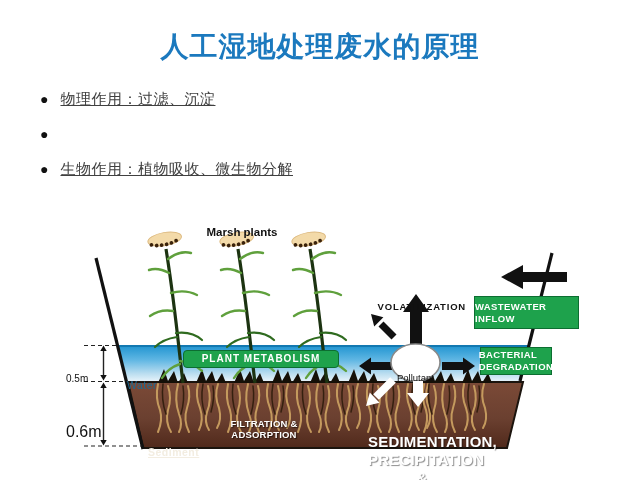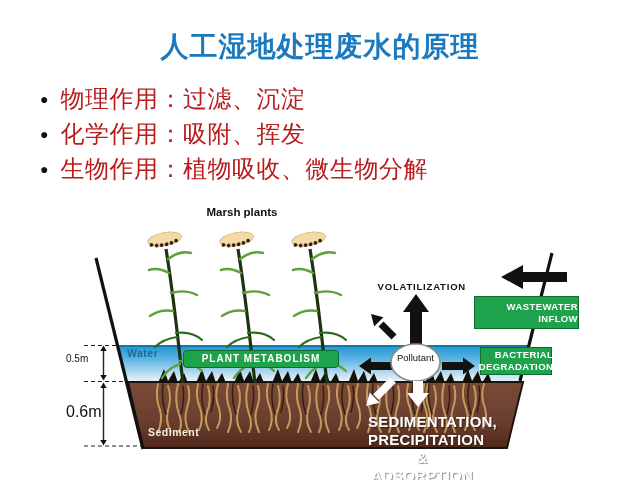--- a/index.html
+++ b/index.html
@@ -5,60 +5,59 @@
   html,body { margin:0; padding:0; }
   body { font-family:"Liberation Sans","DejaVu Sans",sans-serif; background:#ffffff; }
   .slide { position:relative; width:640px; height:480px; background:#ffffff; overflow:hidden; }
 
   .title { position:absolute; top:28px; left:0; width:640px; text-align:center;
            font-size:28px; font-weight:bold; color:#1B79BE; letter-spacing:1px; }
 
   .bullets { position:absolute; left:40px; top:88px; }
   .brow { display:flex; align-items:center; height:22px; margin-bottom:13px; }
   .dot  { font-size:14px; color:#111; margin-right:12px; line-height:1; }
-  .btext{ font-size:24px; color:#b91c1c; letter-spacing:0.5px; white-space:nowrap; }
+  .btext{ font-size:15px; color:#404040; letter-spacing:0.5px; white-space:nowrap;text-decoration:underline; }
 
   .diagram { position:absolute; left:0; top:196px; width:640px; height:284px; }
   .diagram svg { position:absolute; left:0; top:0; }
 
-  .lbl { position:absolute; color:#111; }
+  .lbl { position:absolute; color:#111;margin-top:20px; }
   .marsh   { left:198px; top:10px;  width:88px;  text-align:center; font-weight:bold; font-size:11.5px; }
   .volat   { left:362px; top:85px;  width:104px; text-align:right; font-weight:bold; font-size:9.5px; letter-spacing:0.8px; }
-  .waterl  { left:127px; top:151px; font-weight:bold; font-size:10.5px; color:#1d6a93; letter-spacing:0.5px; }
+  .waterl  { left:127px; top:163px; font-weight:normal; font-size:10.5px; color:#1d6a93; letter-spacing:0.5px; }
   .polltxt { left:389px; top:156px; width:53px; text-align:center; font-size:9.5px; }
   .filt    { left:217px; top:202px; width:94px;  text-align:center; font-weight:bold; font-size:9.5px; color:#fff;
              line-height:1.18; letter-spacing:0.2px; text-shadow:1px 1px 1px rgba(0,0,0,0.55); }
   .sedproc { left:368px; top:217px; width:108px; text-align:center; font-weight:bold; font-size:15px; color:#fff;
              line-height:1.2; letter-spacing:0.2px; text-shadow:1px 1px 1px rgba(0,0,0,0.45); }
-  .sedil   { left:148px; top:230px; font-size:10.5px; font-weight:bold; color:#f3ede1; letter-spacing:0.5px; }
+  .sedil   { left:148px; top:230px; font-size:10.5px; font-weight:bold; color:#f3ede1; letter-spacing:0.5px;text-decoration:underline; }
   .d03     { left:66px;  top:157px; font-size:10px; }
   .d06     { left:66px;  top:207px; font-size:16px; }
 
   .gbox { position:absolute; background:#1EA24C; border:1px solid #0c6e31; color:#ffffff; font-weight:bold;
-          display:flex; align-items:center; justify-content:center; text-align:right;
+          display:flex; align-items:center; justify-content:center; text-align:left;
           letter-spacing:0.4px; line-height:1.25; box-sizing:border-box; }
   .ww   { left:474px; top:100px; width:105px; height:33px; font-size:9.5px; }
   .bact { left:480px; top:151px; width:72px;  height:28px; font-size:9.5px; }
   .pm   { left:183px; top:154px; width:156px; height:18px; font-size:10px; letter-spacing:1px; border-radius:4px; }
 </style>
 </head>
 <body>
 
 <div class="slide">
 
   <div class="title">人工湿地处理废水的原理</div>
 
   <div class="bullets">
     <div class="brow">
       <span class="dot">●</span>
       <span class="btext">物理作用：过滤、沉淀</span>
     </div>
     <div class="brow">
       <span class="dot">●</span>
-      <span class="btext">化学作用：吸附、挥发</span>
     </div>
     <div class="brow">
       <span class="dot">●</span>
       <span class="btext">生物作用：植物吸收、微生物分解</span>
     </div>
   </div>
 
   <div class="diagram">
 
     <svg width="640" height="284" viewBox="0 196 640 284">
@@ -199,19 +198,20 @@
     </svg>
 
     <div class="gbox ww">WASTEWATER INFLOW</div>
     <div class="gbox bact">BACTERIAL DEGRADATION</div>
     <div class="gbox pm">PLANT METABOLISM</div>
 
     <div class="lbl marsh">Marsh plants</div>
     <div class="lbl volat">VOLATILIZATION</div>
     <div class="lbl waterl">Water</div>
     <div class="lbl polltxt">Pollutant</div>
+    <div class="lbl filt">FILTRATION &amp; ADSORPTION</div>
     <div class="lbl sedproc">SEDIMENTATION, PRECIPITATION &amp; ADSORPTION</div>
     <div class="lbl sedil">Sediment</div>
     <div class="lbl d03">0.5m</div>
     <div class="lbl d06">0.6m</div>
   </div>
 
 </div>
 
 </body></html>

